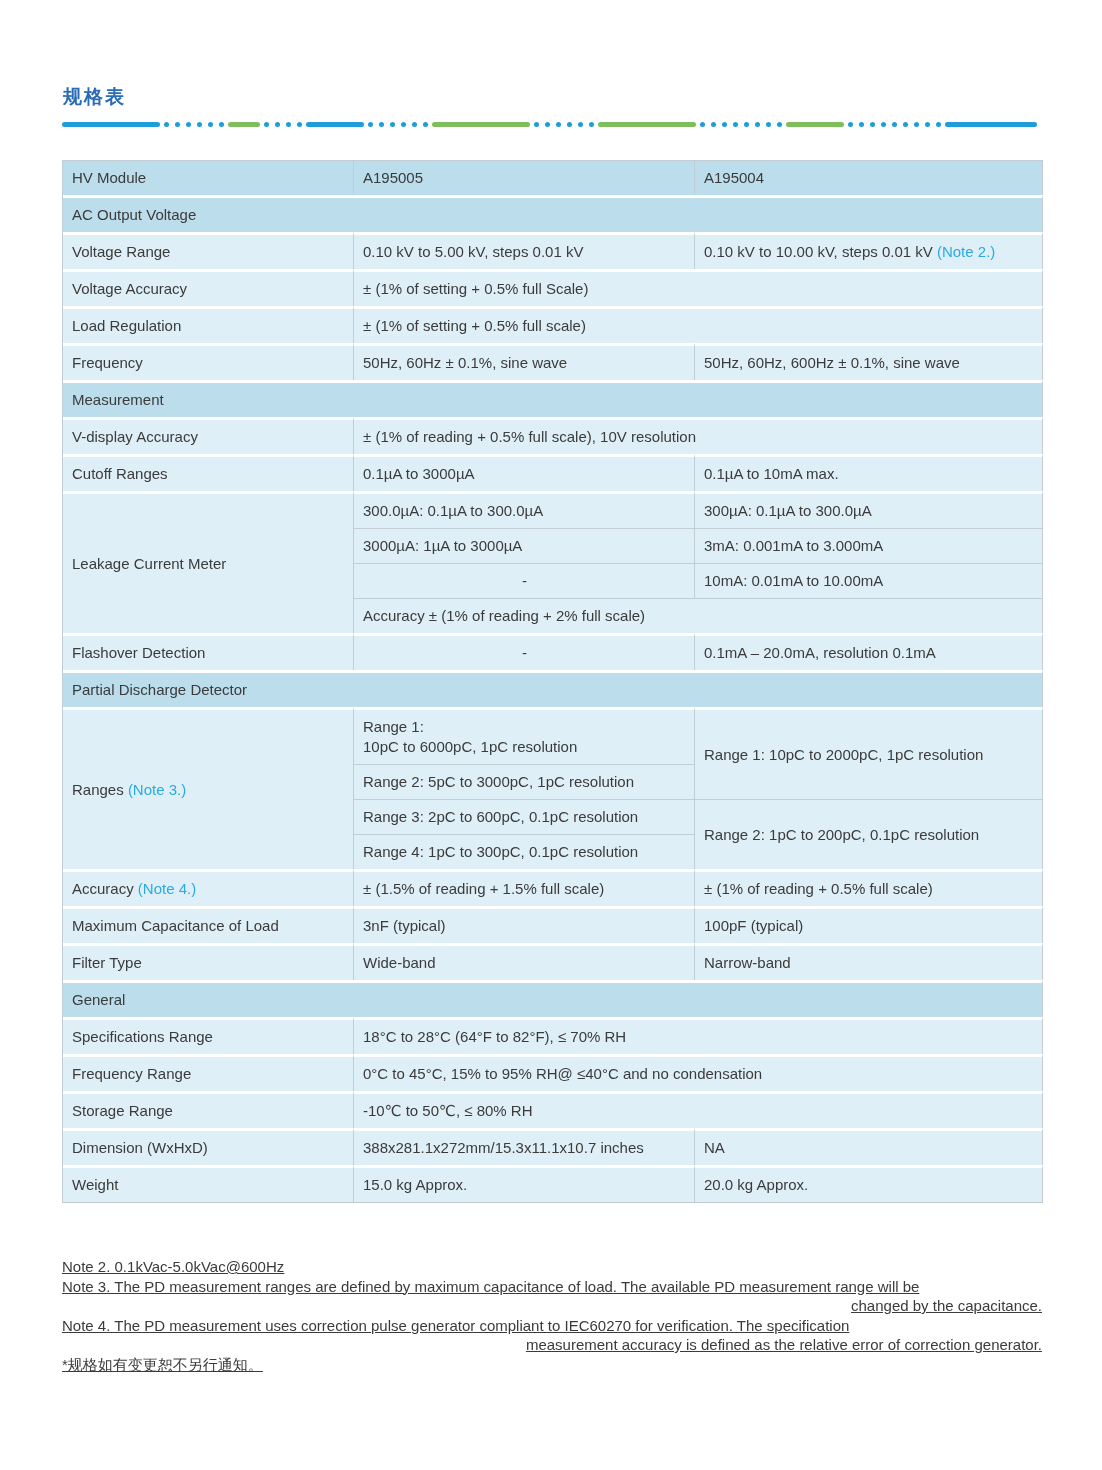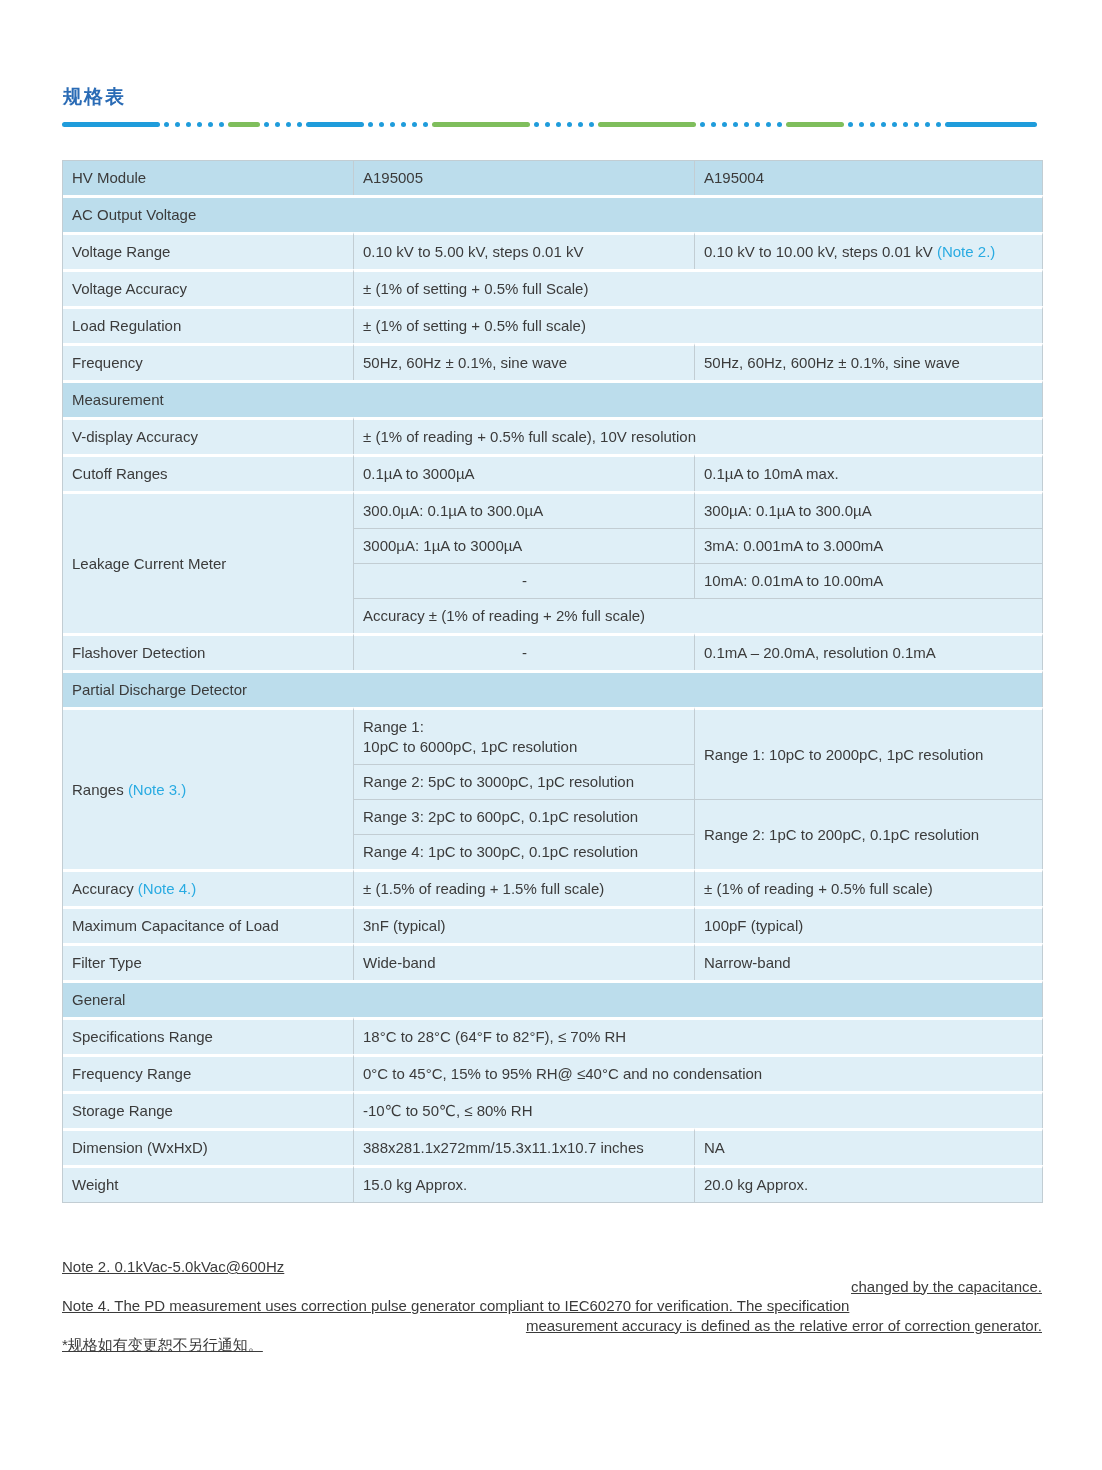--- a/index.html
+++ b/index.html
@@ -232,18 +232,19 @@
         </tr>
         <tr class="data">
           <td>Weight</td>
           <td>15.0 kg Approx.</td>
           <td>20.0 kg Approx.</td>
         </tr>
       </tbody>
   </table>
   <div class="notes">
       <div class="note-line">Note 2. 0.1kVac-5.0kVac@600Hz</div>
+      <div class="note-line">Note 3. The PD measurement ranges are defined by maximum capacitance of load. The available PD measurement range will be</div>
       <div class="note-line indent">changed by the capacitance.</div>
       <div class="note-line">Note 4. The PD measurement uses correction pulse generator compliant to IEC60270 for verification. The specification</div>
       <div class="note-line indent">measurement accuracy is defined as the relative error of correction generator.</div>
       <div class="note-line">*规格如有变更恕不另行通知。</div>
     </div>
 </div>
 
 </body></html>

